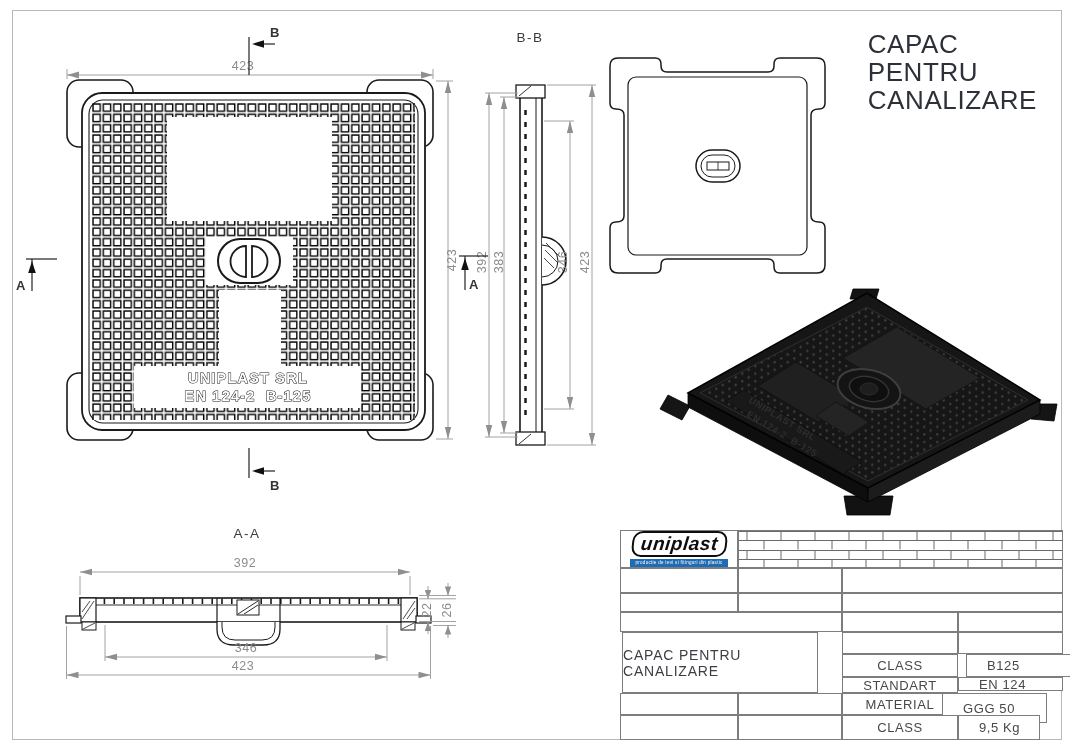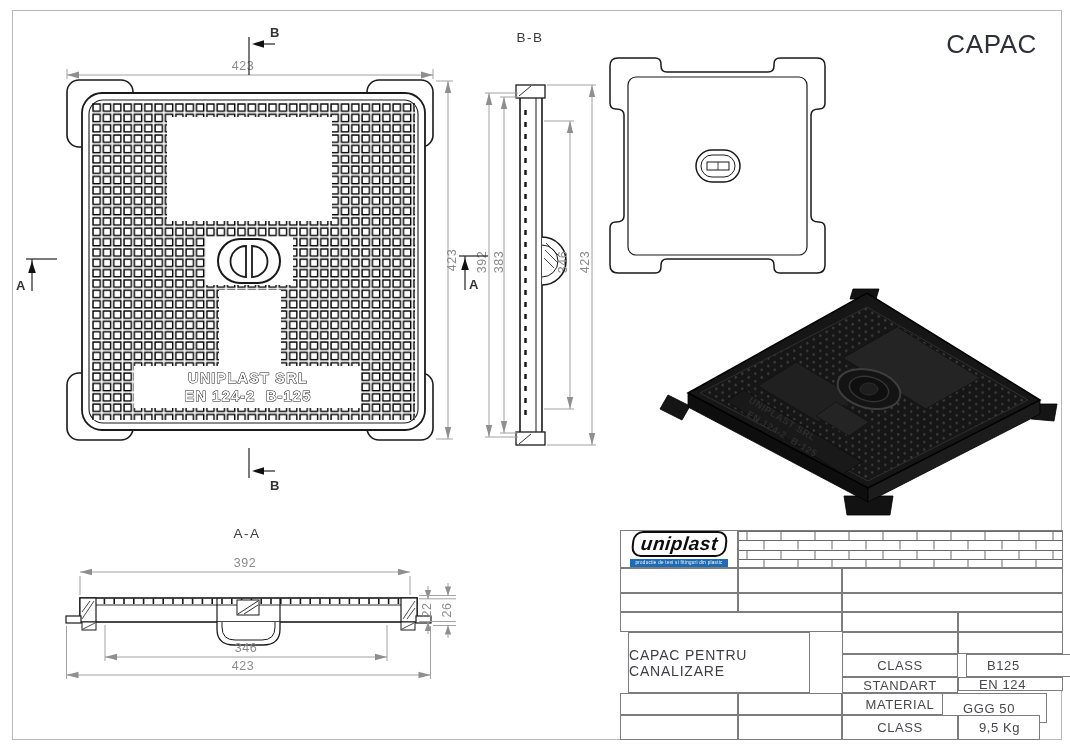--- a/index.html
+++ b/index.html
@@ -294,20 +294,22 @@
         <line x1="448" y1="625.5" x2="448" y2="638" class="dimline"></line>
         <polygon points="448,595.5 444.8,586.5 451.2,586.5" class="arrow"></polygon>
         <polygon points="448,625.5 444.8,634.5 451.2,634.5" class="arrow"></polygon>
         <text transform="translate(447 610) rotate(-90)" x="0" y="4" text-anchor="middle" class="dimtxt">26</text>
       </g>
     </g>
   </svg>
 
   <div class="ro">
     <div>CAPAC</div>
+    <div>PENTRU</div>
+    <div>CANALIZARE</div>
   </div>
 
   <div class="tb">
 
     <div class="cell logo-cell" style="left:0;top:0;width:118px;height:38px;">
       <div class="logo-box">uniplast</div>
       <div class="logo-tag">productie de tevi si fitinguri din plastic</div>
     </div>
     <div class="cell brick-cell" style="left:118px;top:0;width:325px;height:38px;">
       <svg>
@@ -328,21 +330,21 @@
     <div class="cell" style="left:118px;top:63px;width:104px;height:19px;"></div>
     <div class="cell" style="left:222px;top:63px;width:221px;height:19px;"></div>
 
     <div class="cell" style="left:0;top:82px;width:222px;height:20px;"></div>
     <div class="cell" style="left:222px;top:82px;width:116px;height:20px;"></div>
     <div class="cell" style="left:338px;top:82px;width:105px;height:20px;"></div>
 
     <div class="cell" style="left:222px;top:102px;width:116px;height:22px;"></div>
     <div class="cell" style="left:338px;top:102px;width:105px;height:22px;"></div>
 
-    <div class="cell product" style="left:8px;top:102px;width:182px;height:61px;">CAPAC PENTRU CANALIZARE</div>
+    <div class="cell product" style="left:2px;top:102px;width:196px;height:61px;">CAPAC PENTRU CANALIZARE</div>
 
     <div class="cell" style="left:222px;top:124px;width:116px;height:23px;">CLASS</div>
     <div class="cell value" style="left:346px;top:124px;width:105px;height:23px;">B125</div>
     <div class="cell" style="left:222px;top:147px;width:116px;height:16px;">STANDART</div>
     <div class="cell value" style="left:338px;top:147px;width:105px;height:14px;">EN 124</div>
     <div class="cell" style="left:222px;top:163px;width:116px;height:22px;">MATERIAL</div>
     <div class="cell value" style="left:322px;top:163px;width:105px;height:30px;text-align:center;">GGG 50</div>
     <div class="cell" style="left:222px;top:185px;width:116px;height:25px;">CLASS</div>
     <div class="cell value" style="left:338px;top:185px;width:82px;height:25px;">9,5 Kg</div>
 

